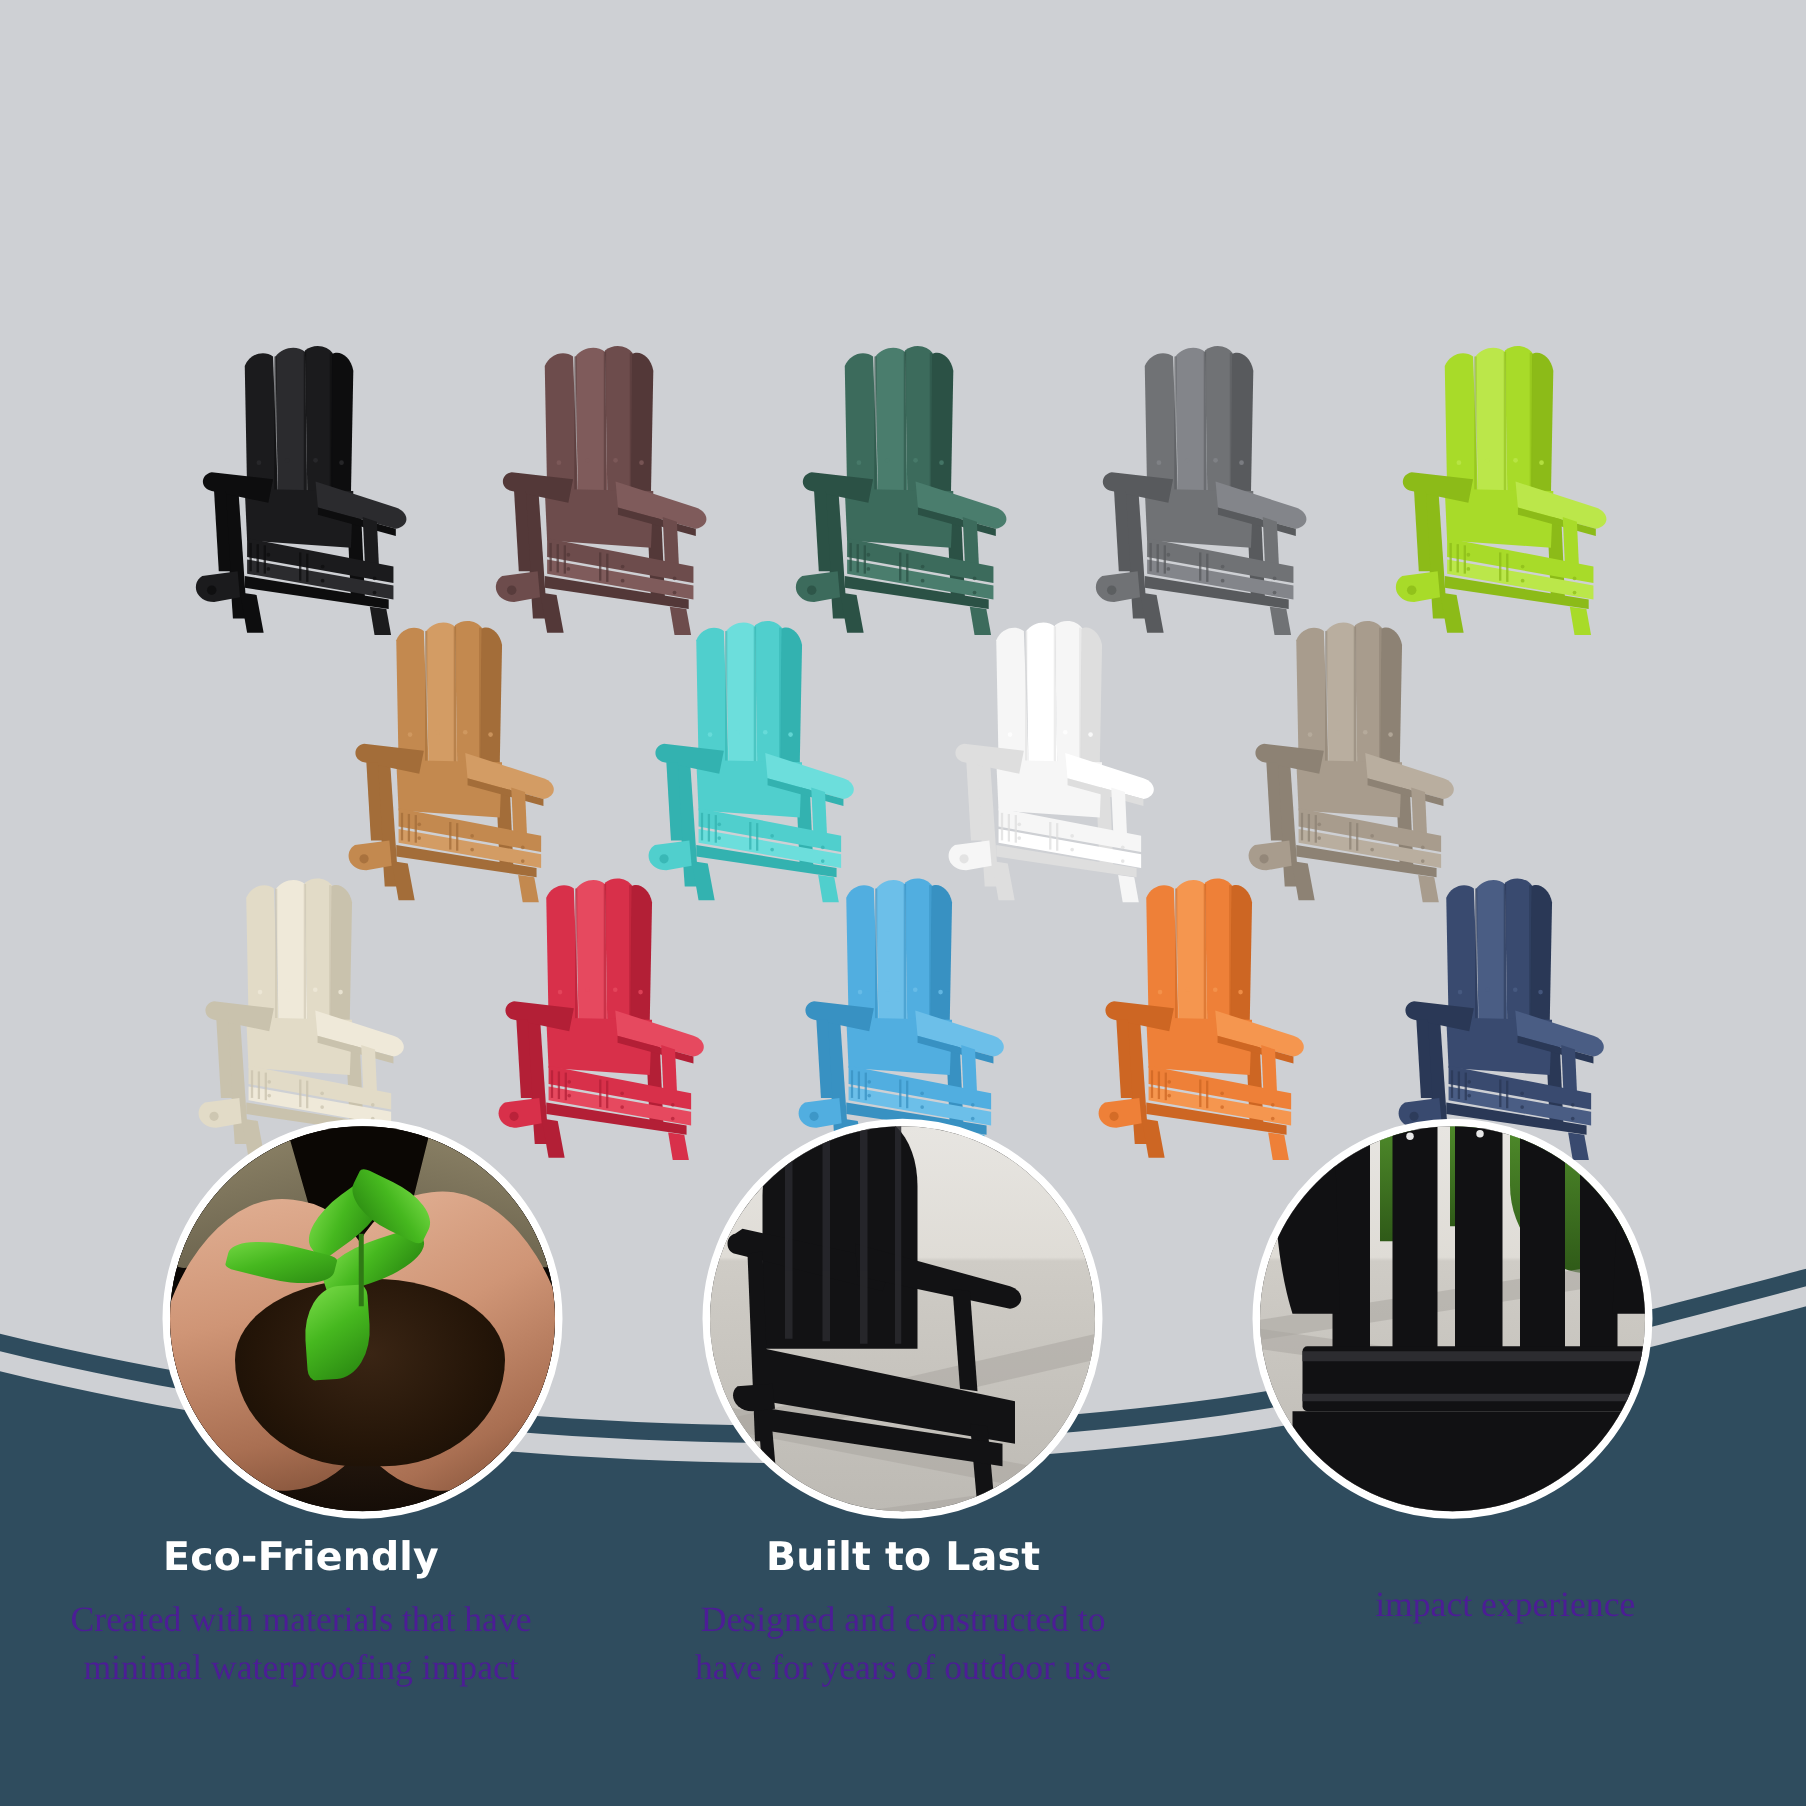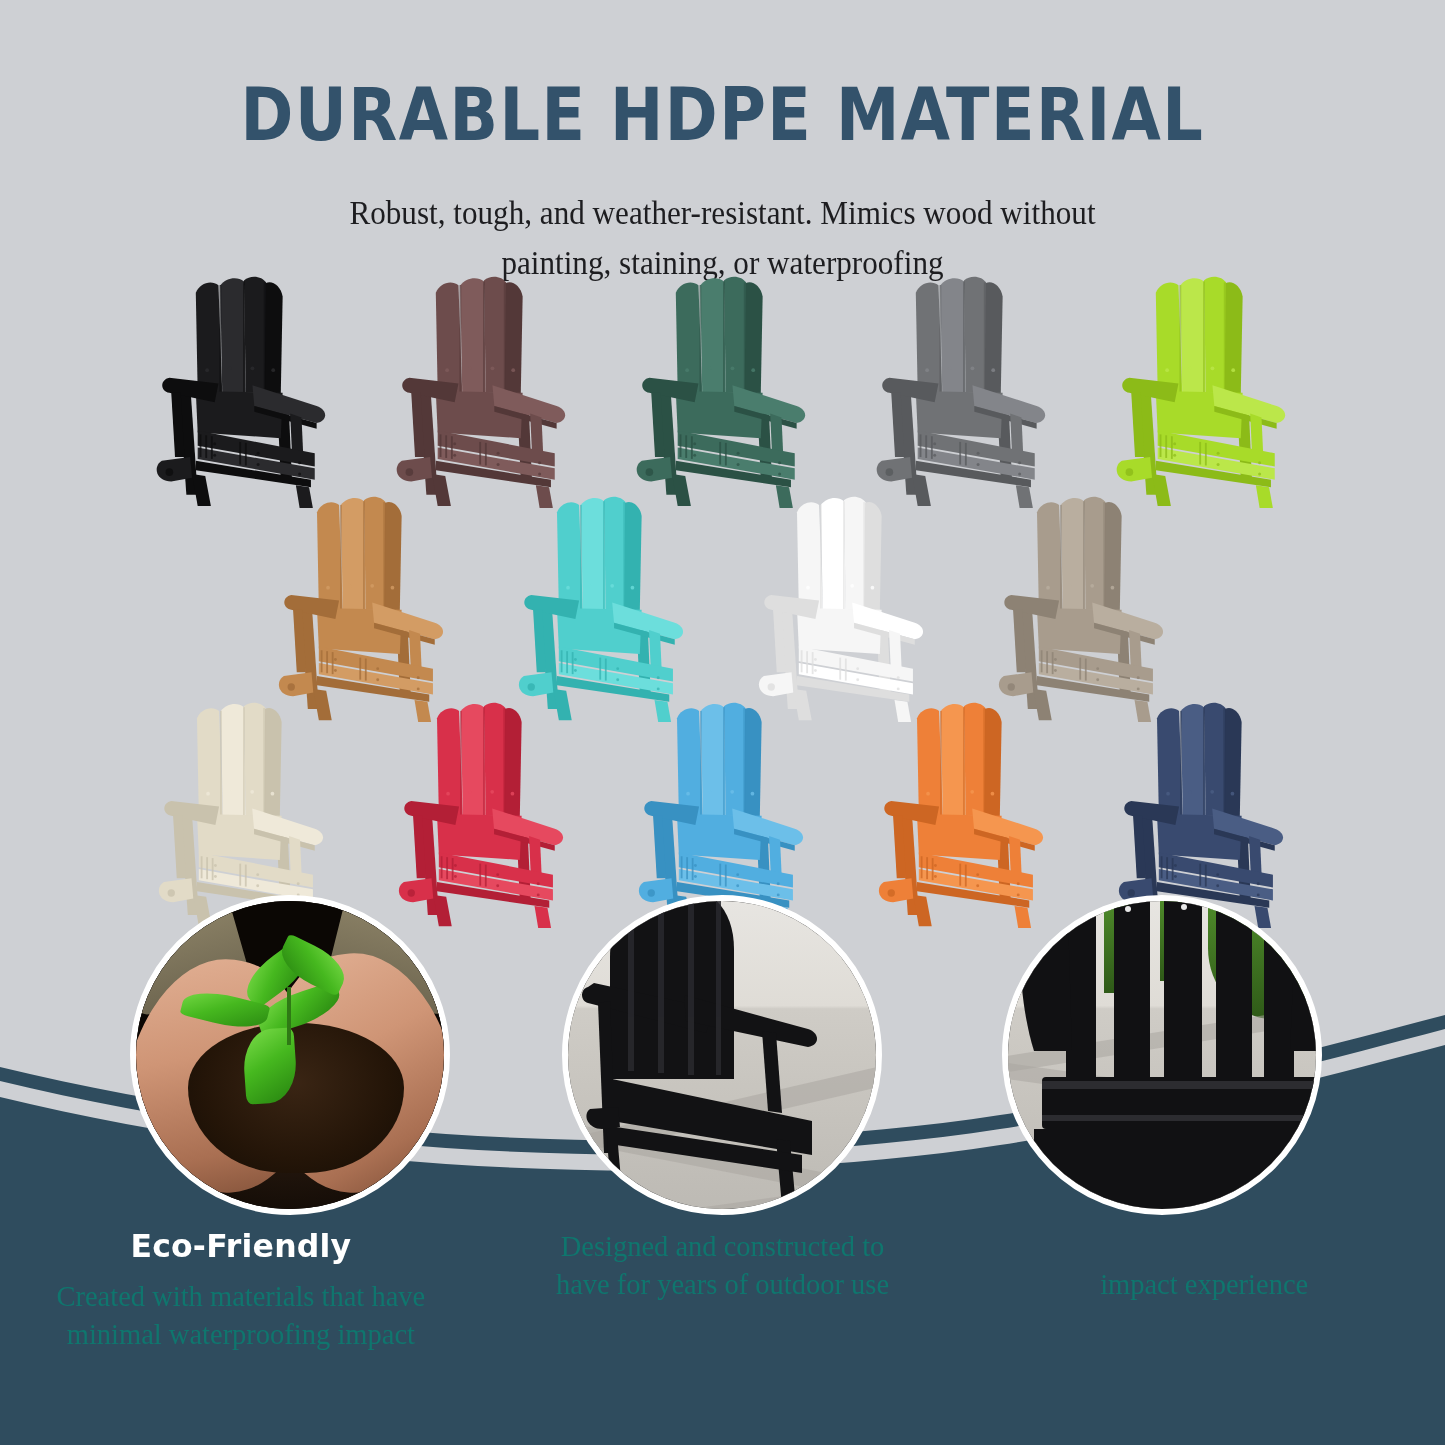--- a/index.html
+++ b/index.html
@@ -53,21 +53,21 @@
   
   .caps { position:absolute; left:0; top:1228px; width:1445px; display:flex; }
   .cap { flex:1 1 0; text-align:center; padding:0 14px; }
   .cap h3 {
     font-family:"DejaVu Sans","Liberation Sans",sans-serif;
     font-weight:bold; font-size:31.5px; color:#ffffff;
     letter-spacing:.2px; margin-bottom:14px;
   }
   .cap p {
     font-family:"Liberation Serif","DejaVu Serif",serif;
-    font-size:28.5px; color:#0f766e; line-height:1.32;
+    font-size:28.5px; color:#4c1d95; line-height:1.32;
   }
 
   
   .soil-bg{position:absolute;inset:0;background:
      radial-gradient(ellipse 60% 34% at 50% 76%, #2a1b10 0%, #150d07 72%, #0b0704 100%),
      linear-gradient(#171008,#0d0905);}
   .hand{position:absolute;border-radius:48% 48% 42% 42%/60% 60% 40% 40%;
      background:linear-gradient(160deg,#e3b296 0%,#cf9576 42%,#a96f52 78%,#7d4e36 100%);}
   .sleeve{position:absolute;background:linear-gradient(#8e8468,#6e6650);}
   .leaf{position:absolute;background:linear-gradient(150deg,#7ede4c 0%,#46b81f 45%,#26820f 100%);
@@ -75,27 +75,20 @@
   .patio{position:absolute;inset:0;background:
      linear-gradient(#e7e5e1 0%,#dfdcd6 34%,#cfccc6 35%,#bdbab4 100%);}
   .patio-band{position:absolute;background:#a9a6a0;opacity:.55;}
   .grass{position:absolute;background:linear-gradient(#4e8a2a,#2f5a18);}
 </style>
 </head>
 <body>
 
 <div id="stage" style="background: rgb(206, 208, 212);">
 
-  <div class="head">
-    <div class="title" style="color: rgb(51, 82, 107);">DURABLE HDPE MATERIAL</div>
-    <div class="subtitle">
-      <div>Robust, tough, and weather-resistant. Mimics wood without</div>
-      <div>painting, staining, or waterproofing</div>
-    </div>
-  </div>
 
   <div class="chairwrap" id="chair-grid">
       <div class="row" style="top: 272px; gap: 16px;">
         <div class="chair">
 <svg viewBox="0 0 200 250" width="224" height="236">
   <g>
 
     <path d="M32,120 L44,118 L52,236 L40,236 Z" fill="#0d0d0e"></path>
     <path d="M136,132 L148,134 L152,222 L140,220 Z" fill="#0d0d0e"></path>
 
@@ -1101,20 +1094,21 @@
 
   <div class="caps">
     <div class="cap">
       <h3>Eco-Friendly</h3>
       <p>
         <span>Created with materials that have</span><br>
         <span>minimal waterproofing impact</span>
       </p>
     </div>
     <div class="cap">
+      <h3>Built to Last</h3>
       <p>
         <span>Designed and constructed to</span><br>
         <span>have for years of outdoor use</span>
       </p>
     </div>
     <div class="cap">
       <p>
         <br>
         <span>impact experience</span>
       </p>

